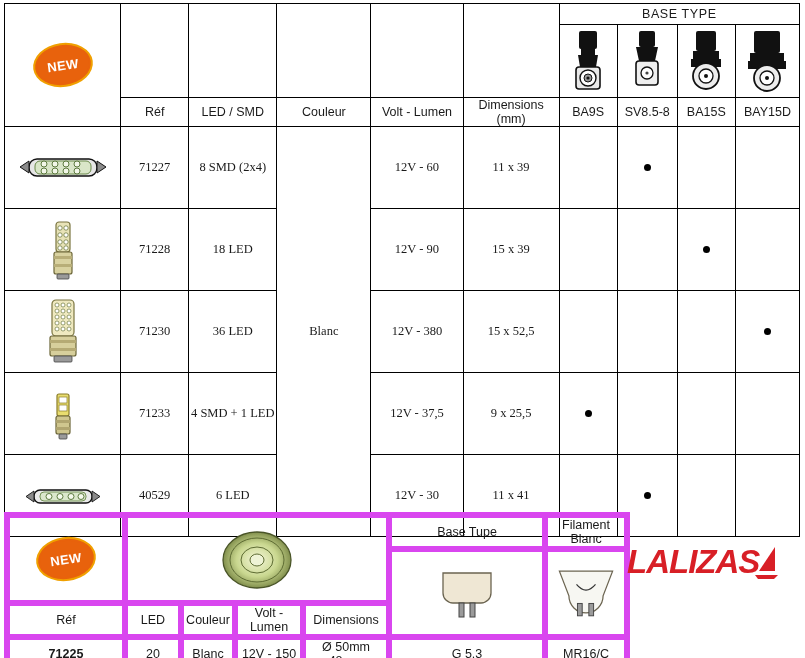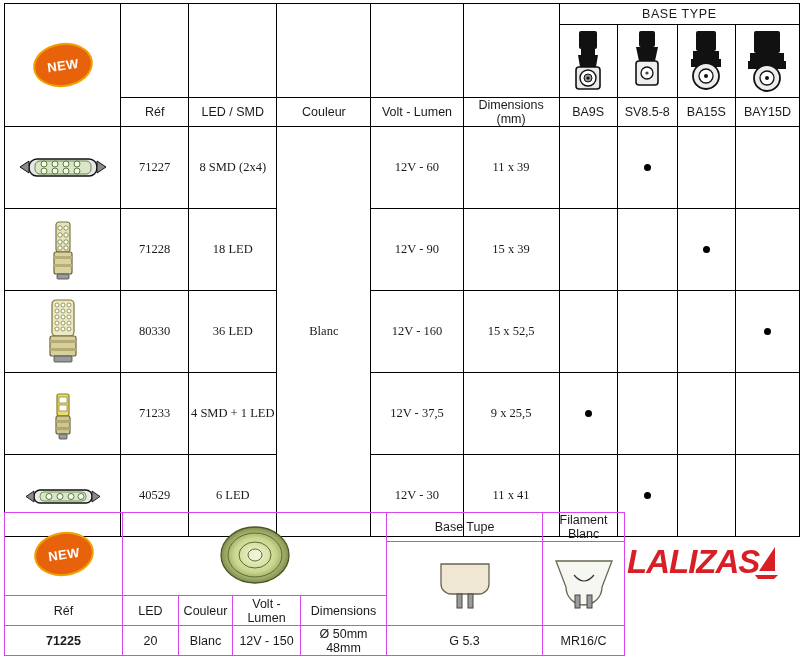--- a/index.html
+++ b/index.html
@@ -60,21 +60,21 @@
   .lamp{height:80px;display:flex;align-items:center;justify-content:center;}
 
   
   .bottom{
     position:absolute;left:4px;top:512px;width:620px;height:140px;
   }
   .bottom-table{
     border-collapse:collapse;table-layout:fixed;width:620px;
   }
   .bottom-table td{
-    border:1px solid #d946ef;text-align:center;vertical-align:middle;
+    border:6px solid #d946ef;text-align:center;vertical-align:middle;
     font-size:12.5px;padding:0;
   }
   .b-hdr{height:26px;}
   .b-row{height:30px;}
   .b-ref{font-weight:bold;}
   .b-top{height:82px;}
   .mr16-img{display:flex;align-items:center;justify-content:center;height:100%;}
 
   
   .logo{
@@ -267,23 +267,23 @@
                   <circle cx="22" cy="35" r="2"></circle>
                   <circle cx="28" cy="35" r="2"></circle>
             </g>
             <rect x="9" y="42" width="26" height="20" rx="2" fill="#d7cf9c" stroke="#6b6537" stroke-width="1.2"></rect>
             <rect x="9" y="46" width="26" height="3" fill="#b5aa74"></rect>
             <rect x="9" y="54" width="26" height="3" fill="#b5aa74"></rect>
             <rect x="13" y="62" width="18" height="6" rx="1" fill="#9a9a9a" stroke="#444" stroke-width=".8"></rect>
           </svg>
         </div>
       </td>
-      <td class="ref-cell">80330</td>
+      <td class="ref-cell">71230</td>
       <td>36 LED</td>
-      <td>12V - 160</td>
+      <td>12V - 380</td>
       <td>15 x 52,5</td>
       <td></td>
       <td></td>
       <td></td>
       <td><span class="dot"></span></td>
     </tr>
 
     <tr class="row-h">
       <td>
         <div class="lamp">

